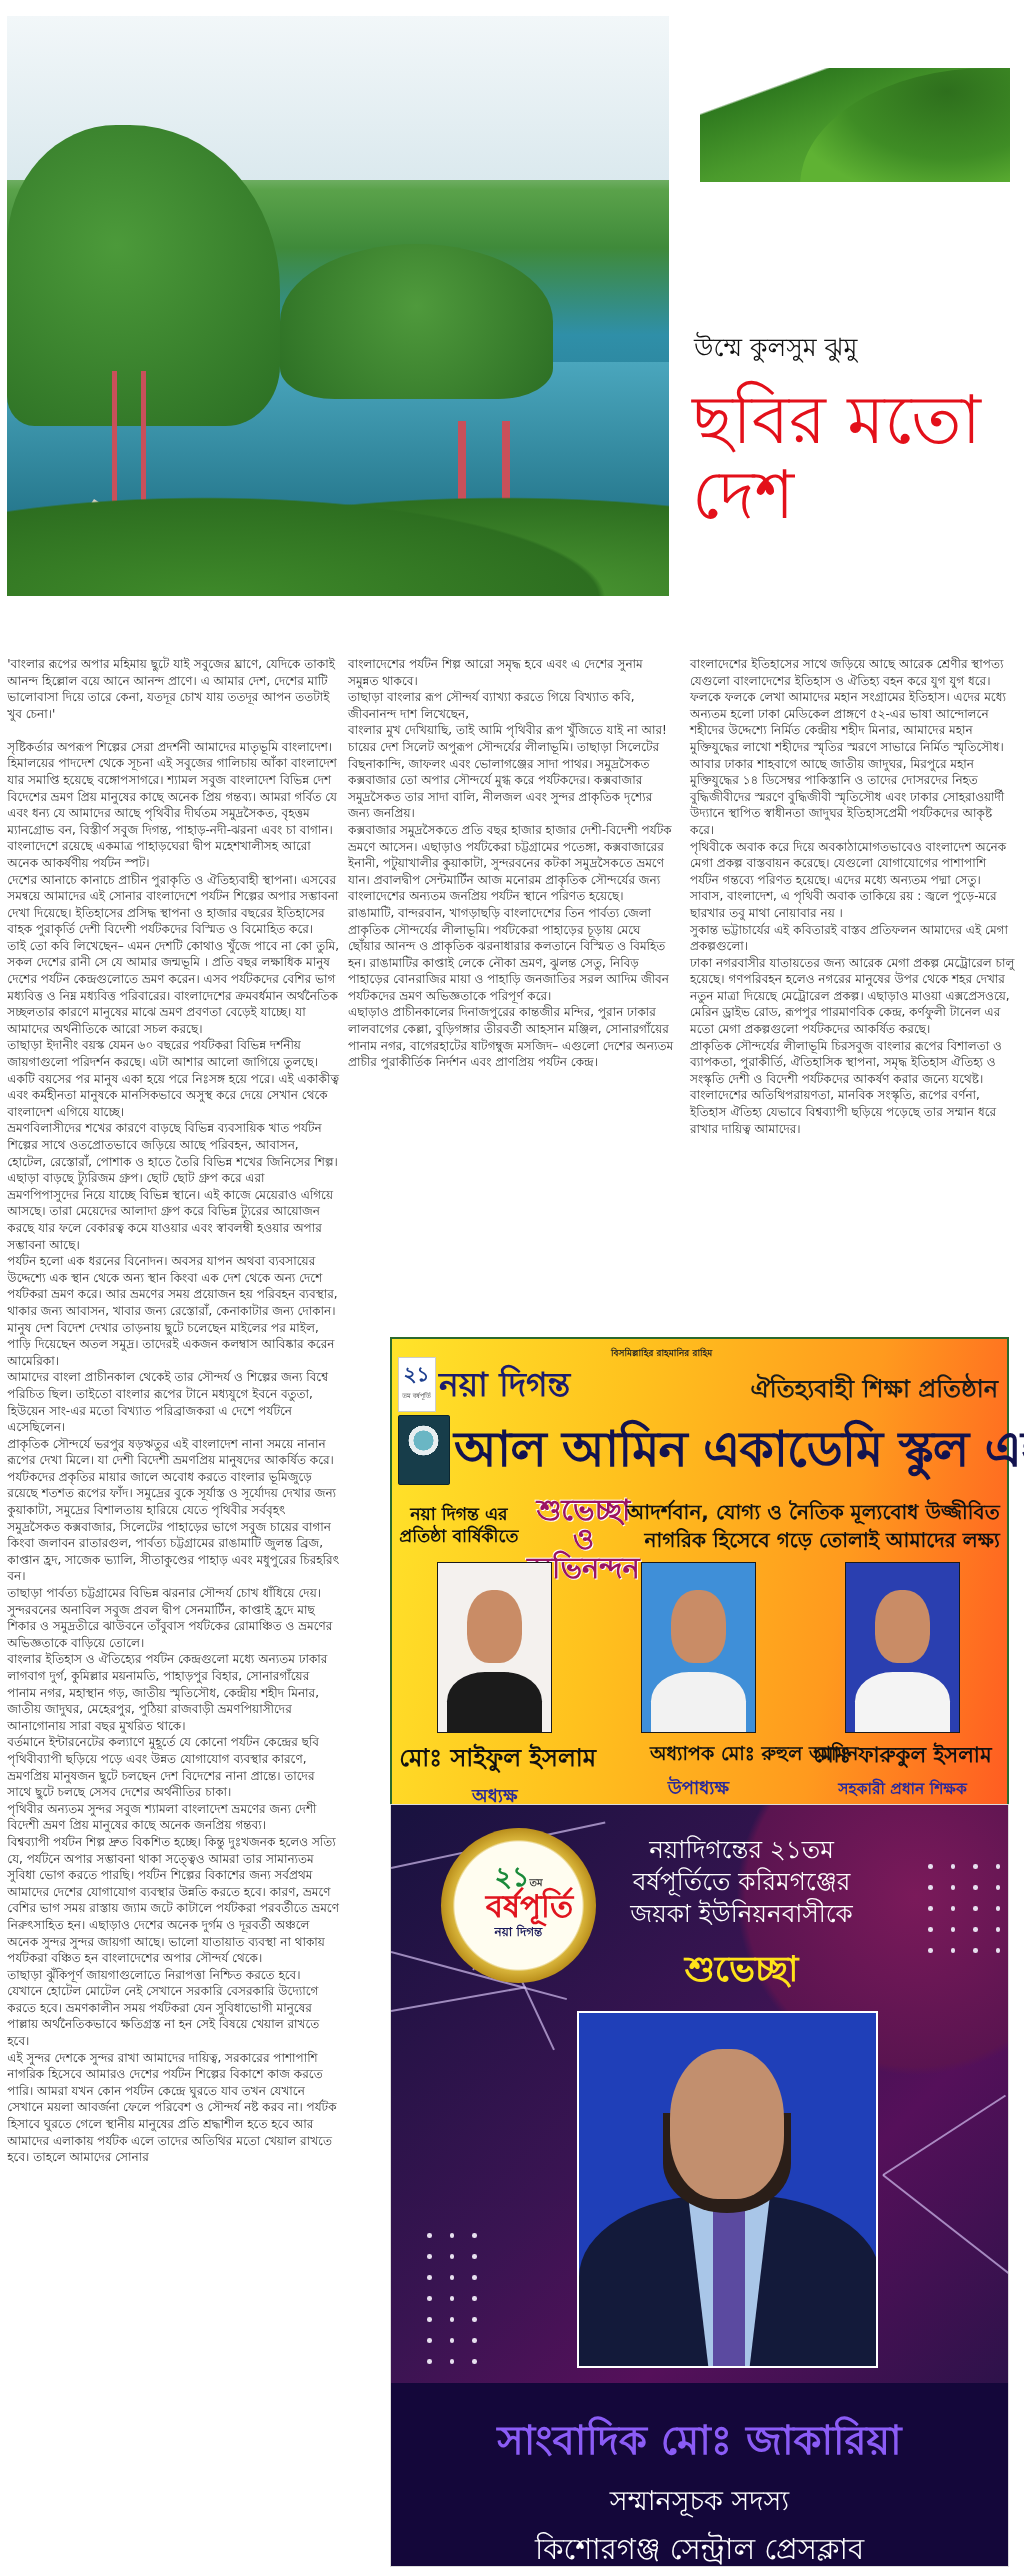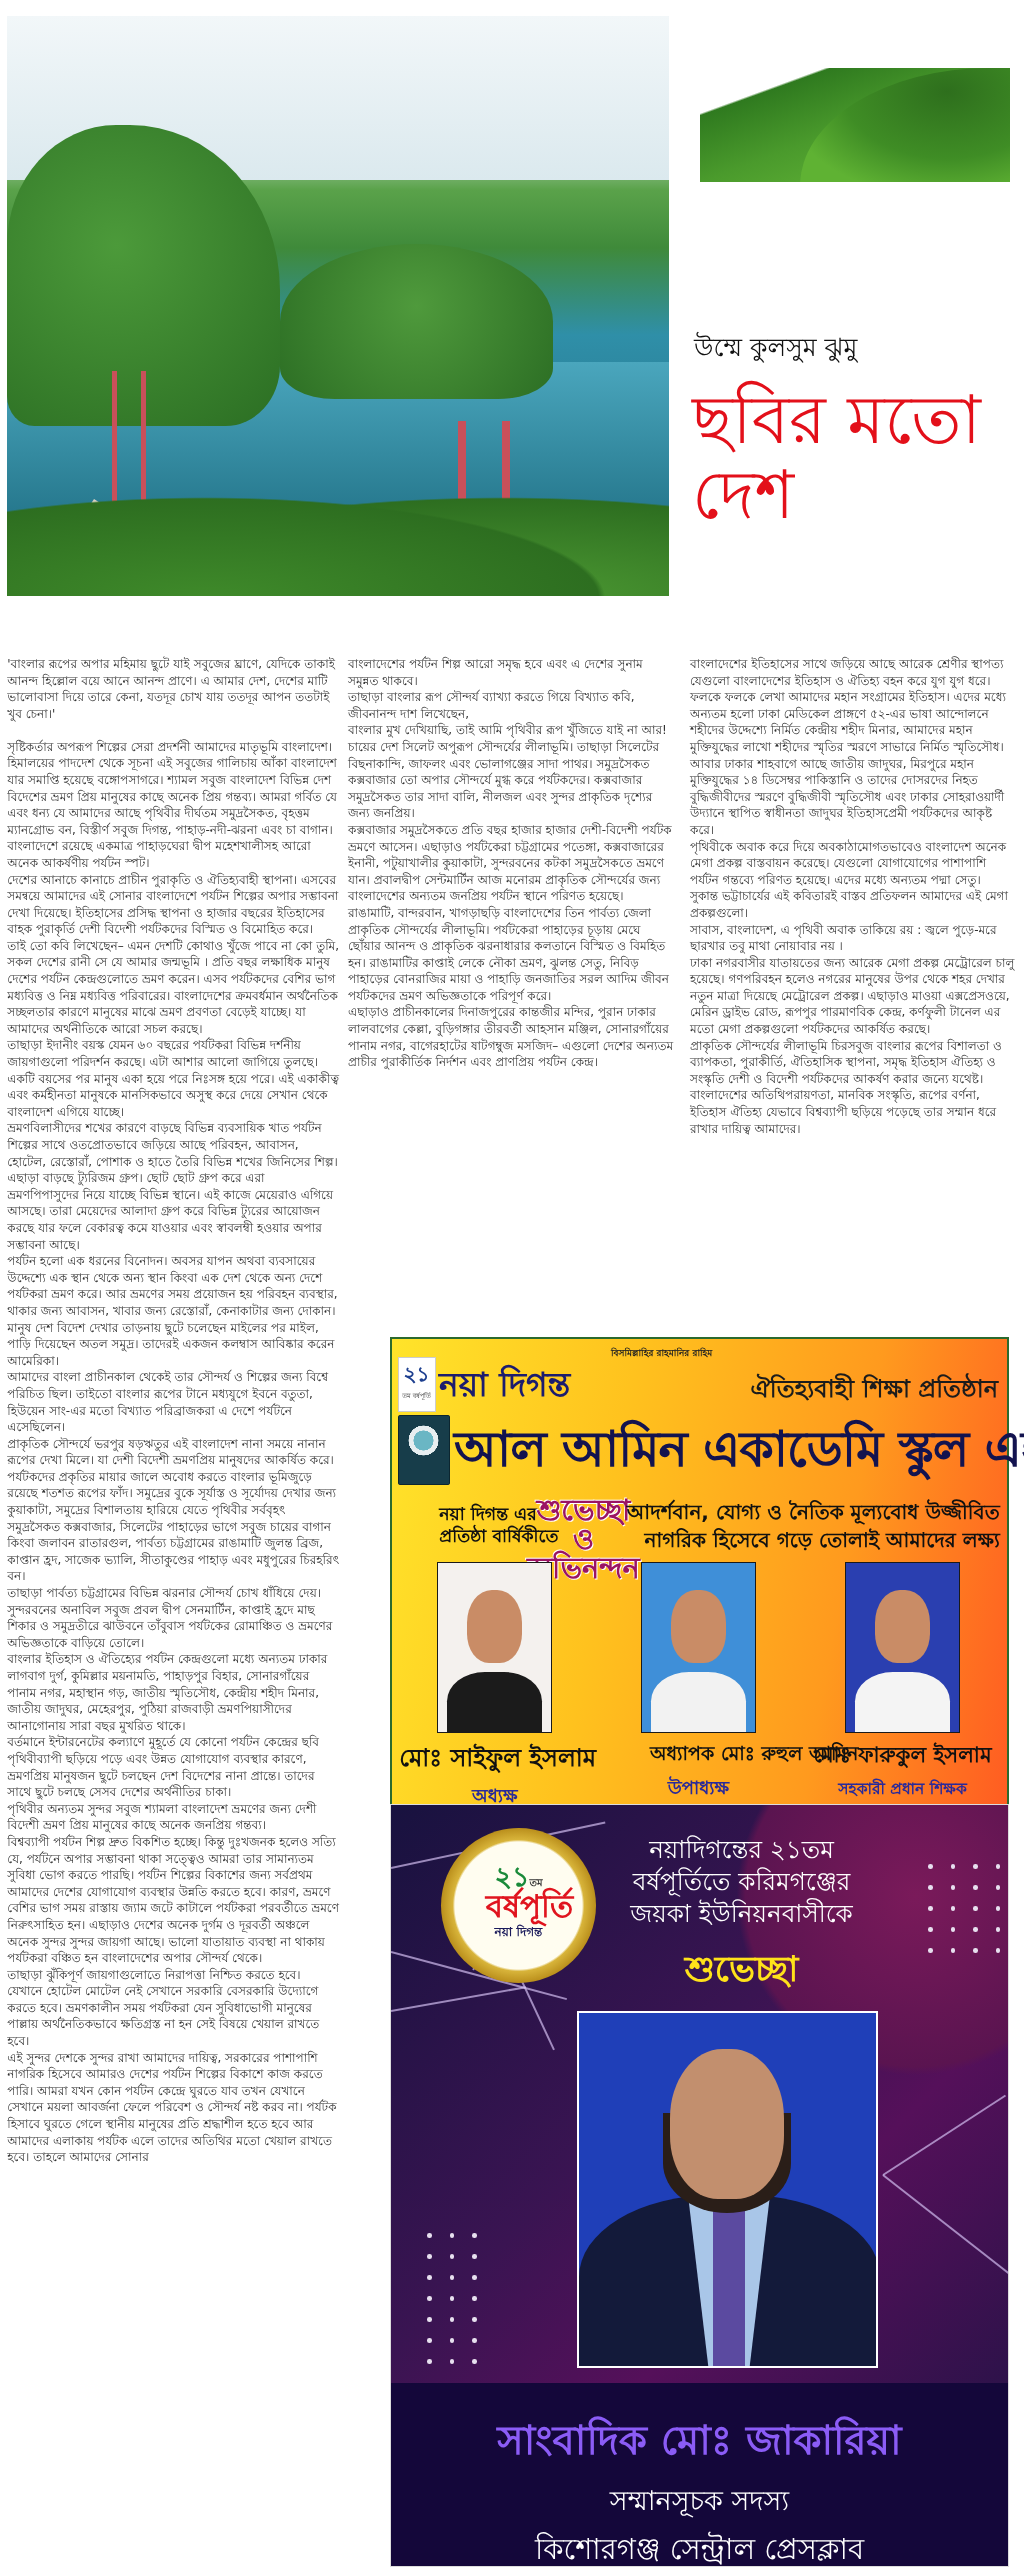--- a/index.html
+++ b/index.html
@@ -42,21 +42,21 @@
     background: linear-gradient(100deg, #ffe42a 0%, #ffc21e 35%, #ff9a1e 70%, #ff5a22 100%); }
   .ad1 .bismillah { position:absolute; left: 219px; top: 7.3px; font-size: 9px; color:#222; font-weight:bold; }
   .ad1 .nd-logo { position:absolute; left: 5.5px; top: 18px; width: 36px; height: 53px; background:#fff; border:0.9px solid #ccc; text-align:center; }
   .ad1 .nd-logo .num { font-size: 20px; font-weight: bold; color:#1d3f8f; line-height: 33px; }
   .ad1 .nd-logo .sub { font-size: 6.4px; color:#333; }
   .ad1 .nd-name { position:absolute; left: 47px; top: 20px; font-size: 33px; font-weight:bold; color:#1c1c6e; }
   .ad1 .tagline { position:absolute; right: 9px; top: 31px; font-size: 24px; font-weight:bold; color:#1c1c1c;text-align:center; }
   .ad1 .crest { position:absolute; left: 5.5px; top: 76px; width: 50px; height: 68px; background:#173d4a; border:1.8px solid #0c2630; border-radius:1.8px; }
   .ad1 .crest::after { content:""; position:absolute; left:7.3px; top:7.3px; width:35px; height:35px; border-radius:50%; background: radial-gradient(circle, #6ab6c4 40%, #e7eef0 41%, #e7eef0 60%, #173d4a 61%); }
   .ad1 .school { position:absolute; left: 62px; top: 73px; font-size: 49px; font-weight: 900; color:#13134f; letter-spacing: -0.9px; white-space:nowrap; }
-  .ad1 .anniv { position:absolute; left: 7.3px; top: 164px; font-size: 17.3px; font-weight:bold; color:#111; line-height:1.3;margin-left:40px; }
+  .ad1 .anniv { position:absolute; left: 7.3px; top: 164px; font-size: 17.3px; font-weight:bold; color:#111; text-align:center; line-height:1.3; }
   .ad1 .greet { position:absolute; left: 135px; top: 157px; font-size: 29px; font-weight:bold; color:#9b1463; text-align:center; line-height: 1.0; text-shadow: 0.9px 0.9px 0 #fff, -0.9px -0.9px 0 #fff; }
   .ad1 .motto { position:absolute; right: 7.3px; top: 159px; font-size: 20px; font-weight:bold; color:#111; text-align:right; line-height:1.4; }
   .ad1 .person { position:absolute; top: 223px; width: 191px; text-align:center; }
   .ad1 .person .photo { margin: 0 auto; width: 113px; height: 169px; border:1.8px solid #1a1a1a; position:relative; overflow:hidden; }
   .ad1 .person .photo .face { position:absolute; left: 29px; top: 27px; width: 55px; height: 73px; border-radius: 45% 45% 40% 40%; background: #c98c66; }
   .ad1 .person .photo .body { position:absolute; left: 9px; top: 109px; width: 95px; height: 73px; border-radius: 40% 40% 0 0; }
   .ad1 .person .pname { margin-top: 5.5px; font-size: 24px; font-weight: 900; color:#111; white-space:nowrap; }
   .ad1 .person .prole { font-size: 18px; font-weight: bold; color:#2a2a9a; margin-top: 3.6px; }
 
   
@@ -135,22 +135,22 @@
   <p>বাংলার মুখ দেখিয়াছি, তাই আমি পৃথিবীর রূপ খুঁজিতে যাই না আর!</p>
   <p>চায়ের দেশ সিলেট অপুরূপ সৌন্দর্যের লীলাভূমি। তাছাড়া সিলেটের বিছনাকান্দি, জাফলং এবং ভোলাগঞ্জের সাদা পাথর। সমুদ্রসৈকত কক্সবাজার তো অপার সৌন্দর্যে মুগ্ধ করে পর্যটকদের। কক্সবাজার সমুদ্রসৈকত তার সাদা বালি, নীলজল এবং সুন্দর প্রাকৃতিক দৃশ্যের জন্য জনপ্রিয়।</p>
   <p>কক্সবাজার সমুদ্রসৈকতে প্রতি বছর হাজার হাজার দেশী-বিদেশী পর্যটক ভ্রমণে আসেন। এছাড়াও পর্যটকেরা চট্টগ্রামের পতেঙ্গা, কক্সবাজারের ইনানী, পটুয়াখালীর কুয়াকাটা, সুন্দরবনের কটকা সমুদ্রসৈকতে ভ্রমণে যান। প্রবালদ্বীপ সেন্টমার্টিন আজ মনোরম প্রাকৃতিক সৌন্দর্যের জন্য বাংলাদেশের অন্যতম জনপ্রিয় পর্যটন স্থানে পরিণত হয়েছে।</p>
   <p>রাঙামাটি, বান্দরবান, খাগড়াছড়ি বাংলাদেশের তিন পার্বত্য জেলা প্রাকৃতিক সৌন্দর্যের লীলাভূমি। পর্যটকেরা পাহাড়ের চূড়ায় মেঘে ছোঁয়ার আনন্দ ও প্রাকৃতিক ঝরনাধারার কলতানে বিস্মিত ও বিমহিত হন। রাঙামাটির কাপ্তাই লেকে নৌকা ভ্রমণ, ঝুলন্ত সেতু, নিবিড় পাহাড়ের বোনরাজির মায়া ও পাহাড়ি জনজাতির সরল আদিম জীবন পর্যটকদের ভ্রমণ অভিজ্ঞতাকে পরিপূর্ণ করে।</p>
   <p>এছাড়াও প্রাচীনকালের দিনাজপুরের কান্তজীর মন্দির, পুরান ঢাকার লালবাগের কেল্লা, বুড়িগঙ্গার তীরবর্তী আহসান মঞ্জিল, সোনারগাঁয়ের পানাম নগর, বাগেরহাটের ষাটগম্বুজ মসজিদ– এগুলো দেশের অন্যতম প্রাচীর পুরাকীর্তিক নির্দশন এবং প্রাণপ্রিয় পর্যটন কেন্দ্র।</p>
 </div>
 
 <div class="abs col col3">
   <p>বাংলাদেশের ইতিহাসের সাথে জড়িয়ে আছে আরেক শ্রেণীর স্থাপত্য যেগুলো বাংলাদেশের ইতিহাস ও ঐতিহ্য বহন করে যুগ যুগ ধরে। ফলকে ফলকে লেখা আমাদের মহান সংগ্রামের ইতিহাস। এদের মধ্যে অন্যতম হলো ঢাকা মেডিকেল প্রাঙ্গণে ৫২-এর ভাষা আন্দোলনে শহীদের উদ্দেশ্যে নির্মিত কেন্দ্রীয় শহীদ মিনার, আমাদের মহান মুক্তিযুদ্ধের লাখো শহীদের স্মৃতির স্মরণে সাভারে নির্মিত স্মৃতিসৌধ। আবার ঢাকার শাহবাগে আছে জাতীয় জাদুঘর, মিরপুরে মহান মুক্তিযুদ্ধের ১৪ ডিসেম্বর পাকিস্তানি ও তাদের দোসরদের নিহত বুদ্ধিজীবীদের স্মরণে বুদ্ধিজীবী স্মৃতিসৌধ এবং ঢাকার সোহরাওয়ার্দী উদ্যানে স্থাপিত স্বাধীনতা জাদুঘর ইতিহাসপ্রেমী পর্যটকদের আকৃষ্ট করে।</p>
   <p>পৃথিবীকে অবাক করে দিয়ে অবকাঠামোগতভাবেও বাংলাদেশ অনেক মেগা প্রকল্প বাস্তবায়ন করেছে। যেগুলো যোগাযোগের পাশাপাশি পর্যটন গন্তব্যে পরিণত হয়েছে। এদের মধ্যে অন্যতম পদ্মা সেতু।</p>
+  <p>সাবাস, বাংলাদেশ, এ পৃথিবী অবাক তাকিয়ে রয় : জ্বলে পুড়ে-মরে ছারখার তবু মাথা নোয়াবার নয় ।</p>
   <p>সুকান্ত ভট্টাচার্যের এই কবিতারই বাস্তব প্রতিফলন আমাদের এই মেগা প্রকল্পগুলো।</p>
-  <p>সাবাস, বাংলাদেশ, এ পৃথিবী অবাক তাকিয়ে রয় : জ্বলে পুড়ে-মরে ছারখার তবু মাথা নোয়াবার নয় ।</p>
   <p>ঢাকা নগরবাসীর যাতায়তের জন্য আরেক মেগা প্রকল্প মেট্রোরেল চালু হয়েছে। গণপরিবহন হলেও নগরের মানুষের উপর থেকে শহর দেখার নতুন মাত্রা দিয়েছে মেট্রোরেল প্রকল্প। এছাড়াও মাওয়া এক্সপ্রেসওয়ে, মেরিন ড্রাইভ রোড, রূপপুর পারমাণবিক কেন্দ্র, কর্ণফুলী টানেল এর মতো মেগা প্রকল্পগুলো পর্যটকদের আকর্ষিত করছে।</p>
   <p>প্রাকৃতিক সৌন্দর্যের লীলাভূমি চিরসবুজ বাংলার রূপের বিশালতা ও ব্যাপকতা, পুরাকীর্তি, ঐতিহাসিক স্থাপনা, সমৃদ্ধ ইতিহাস ঐতিহ্য ও সংস্কৃতি দেশী ও বিদেশী পর্যটকদের আকর্ষণ করার জন্যে যথেষ্ট। বাংলাদেশের অতিথিপরায়ণতা, মানবিক সংস্কৃতি, রূপের বর্ণনা, ইতিহাস ঐতিহ্য যেভাবে বিশ্বব্যাপী ছড়িয়ে পড়েছে তার সম্মান ধরে রাখার দায়িত্ব আমাদের।</p>
 </div>
 
 <div class="abs ad1">
   <div class="bismillah">বিসমিল্লাহির রাহমানির রাহিম</div>
   <div class="nd-logo">
     <div class="num">২১</div>
     <div class="sub">তম বর্ষপূর্তি</div>
   </div>

